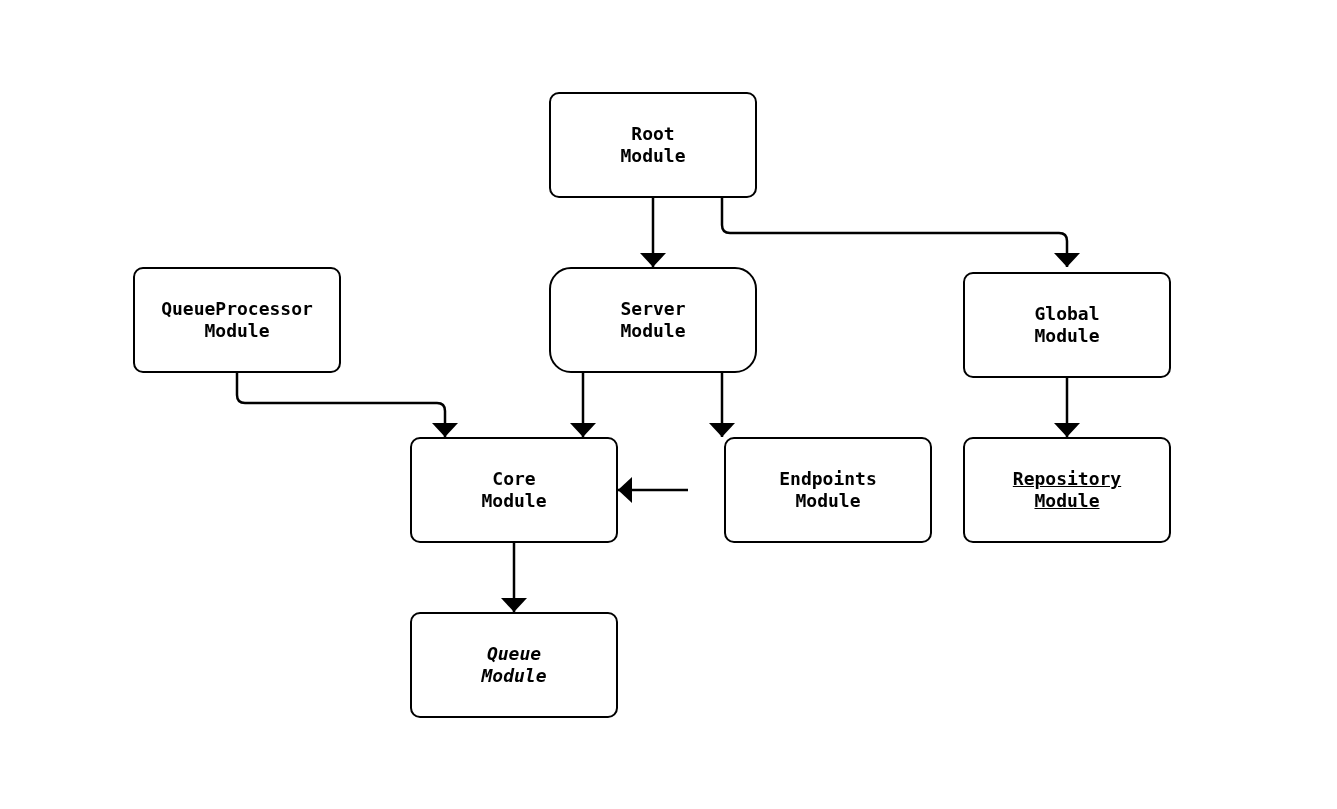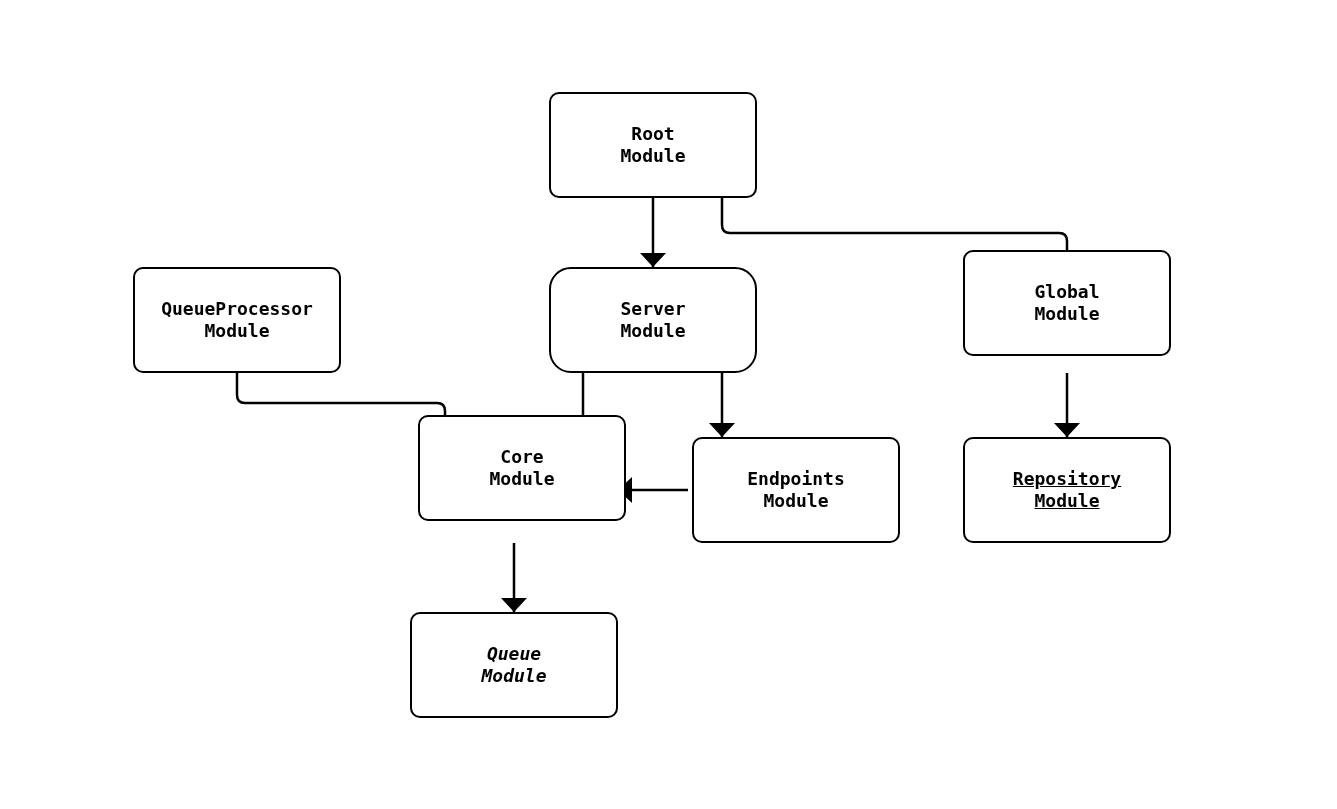--- a/index.html
+++ b/index.html
@@ -44,23 +44,23 @@
     line-height: 22px;
     font-weight: bold;
     color: #000000;
     text-align: center;
     white-space: pre-line;
   }
   
   .pos-root          { left: 549px; top: 92px;  }
   .pos-queueproc     { left: 133px; top: 267px; }
   .pos-server        { left: 549px; top: 267px; border-radius: 22px; }
-  .pos-global        { left: 963px; top: 250px; }
-  .pos-core          { left: 410px; top: 415px; margin-left: 8px; }
-  .pos-endpoints     { left: 692px; top: 437px; align-items: center; }
+  .pos-global        { left: 963px; top: 272px; }
+  .pos-core          { left: 410px; top: 437px; }
+  .pos-endpoints     { left: 724px; top: 437px; align-items: center; }
   .pos-repository    { left: 963px; top: 437px; text-decoration: underline; }
   .pos-queue         { left: 410px; top: 612px; font-style: italic; }
 </style>
 </head>
 <body>
 
 <div class="canvas">
 
   <svg class="edges" width="1337" height="809" viewBox="0 0 1337 809">
     <defs>

